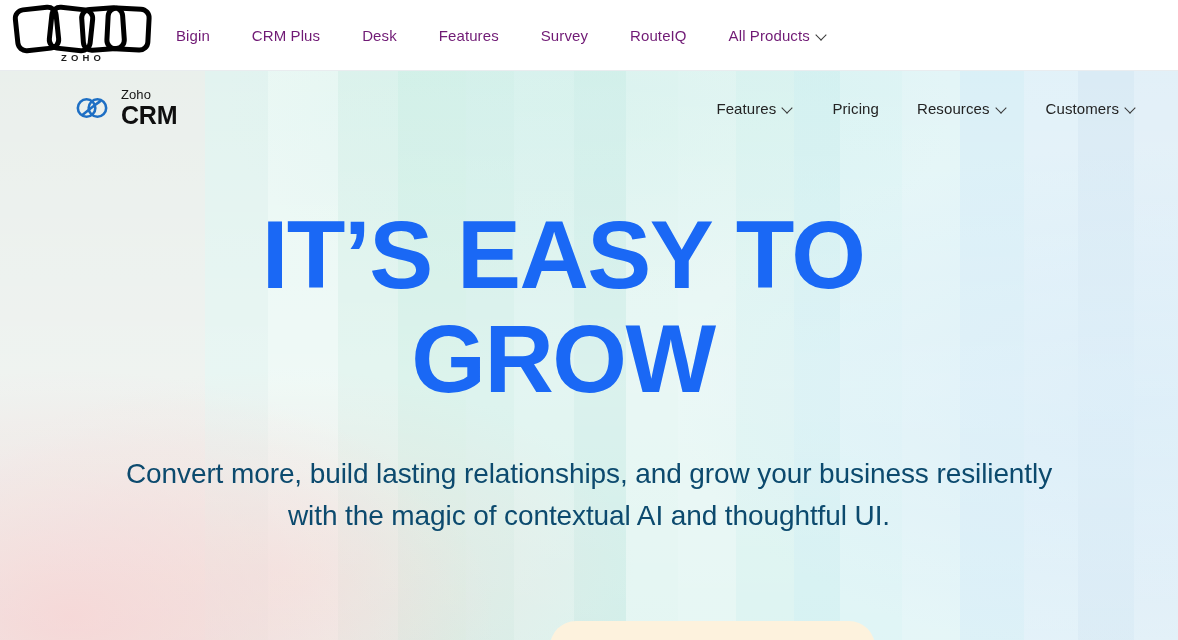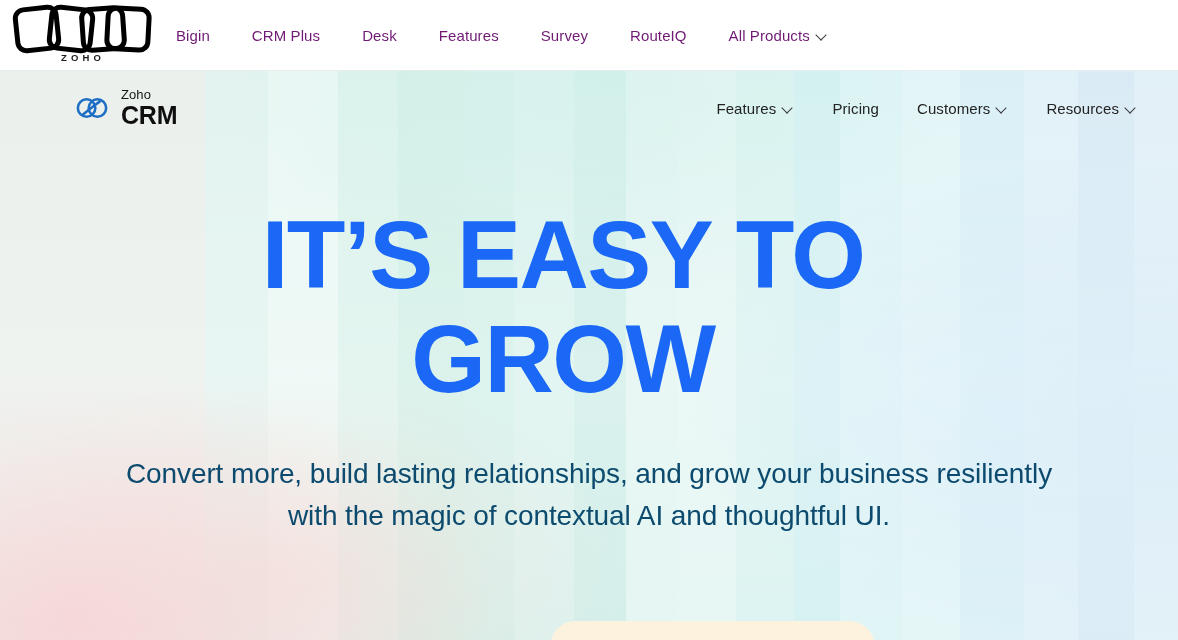--- a/index.html
+++ b/index.html
@@ -201,25 +201,25 @@
 
       <nav class="crmnav">
         <a href="#">
           <span>Features</span>
           <span class="chev"></span>
         </a>
         <a href="#">
           <span>Pricing</span>
         </a>
         <a href="#">
+          <span>Resources</span>
+          <span class="chev"></span>
+        </a>
+        <a href="#">
           <span>Customers</span>
-          <span class="chev"></span>
-        </a>
-        <a href="#">
-          <span>Resources</span>
           <span class="chev"></span>
         </a>
       </nav>
     </div>
 
     <h1 class="headline">
       <span class="l1">IT’S EASY TO</span>
       <span class="l2">GROW</span>
     </h1>
 

